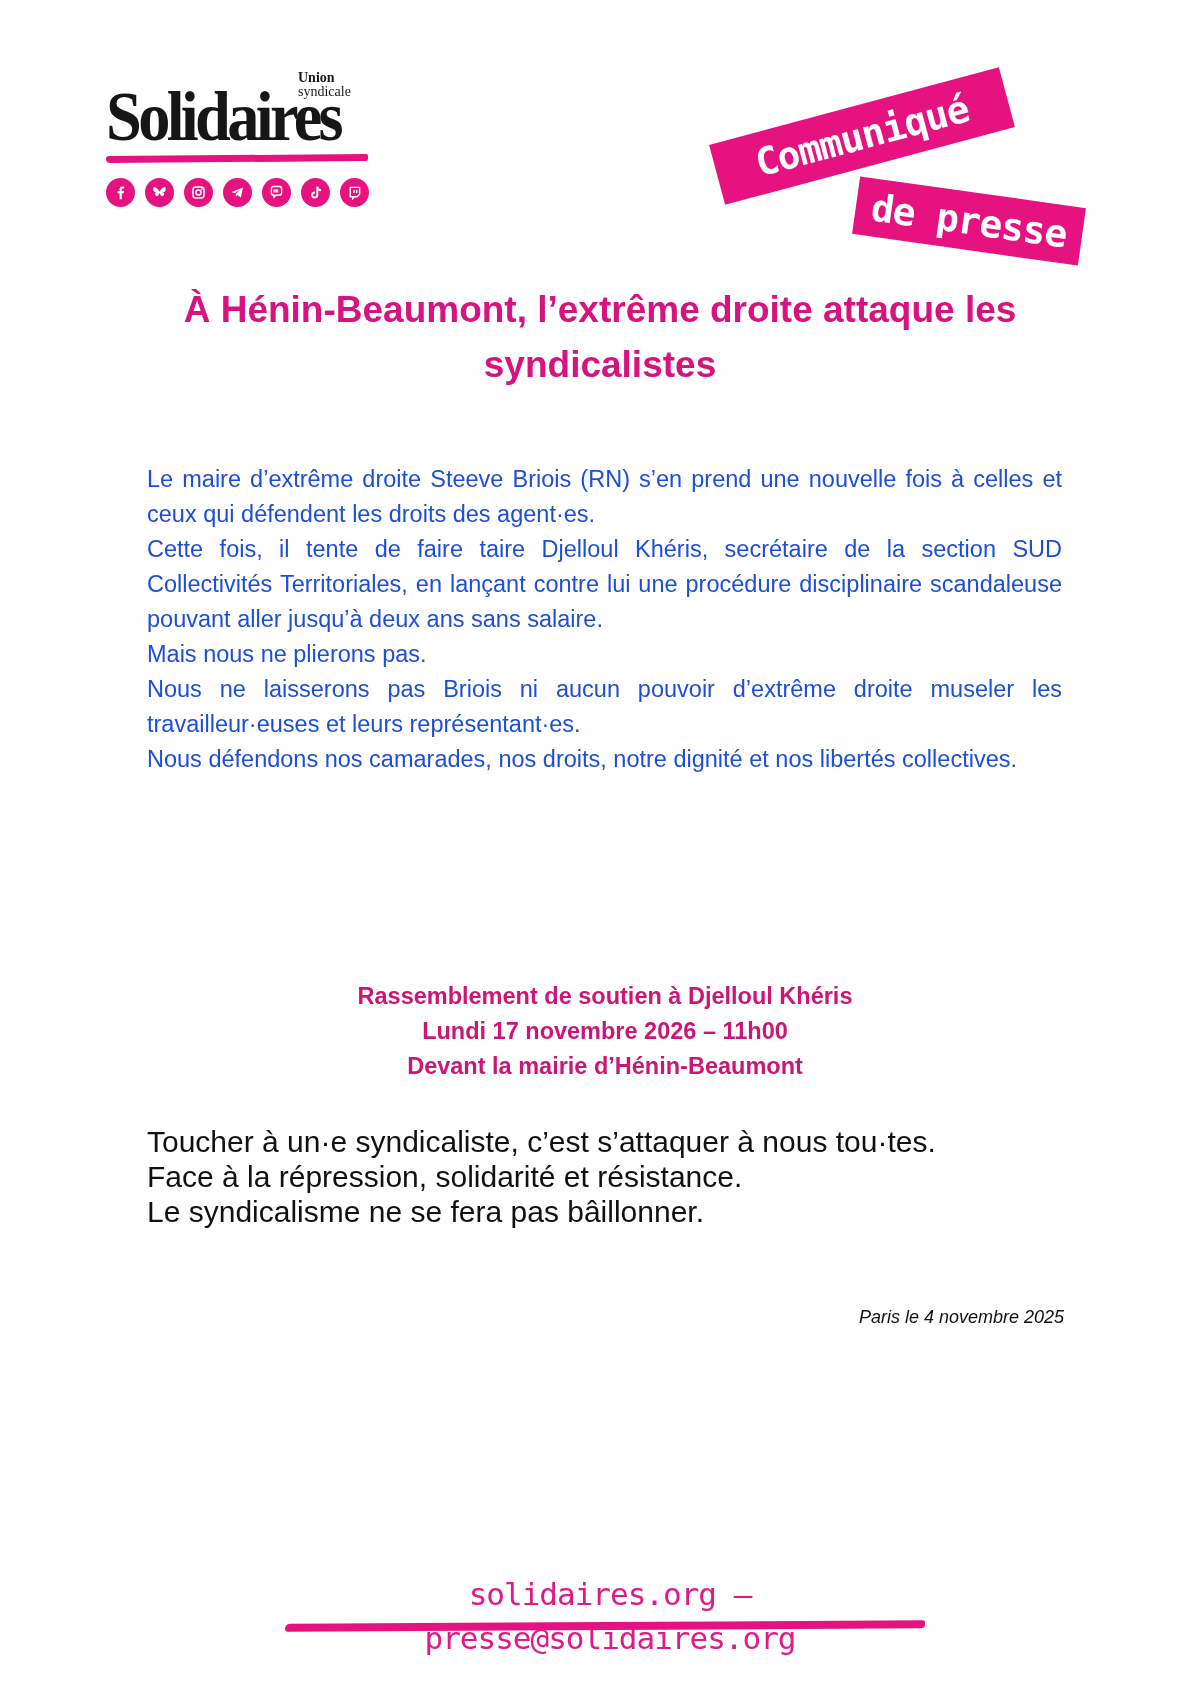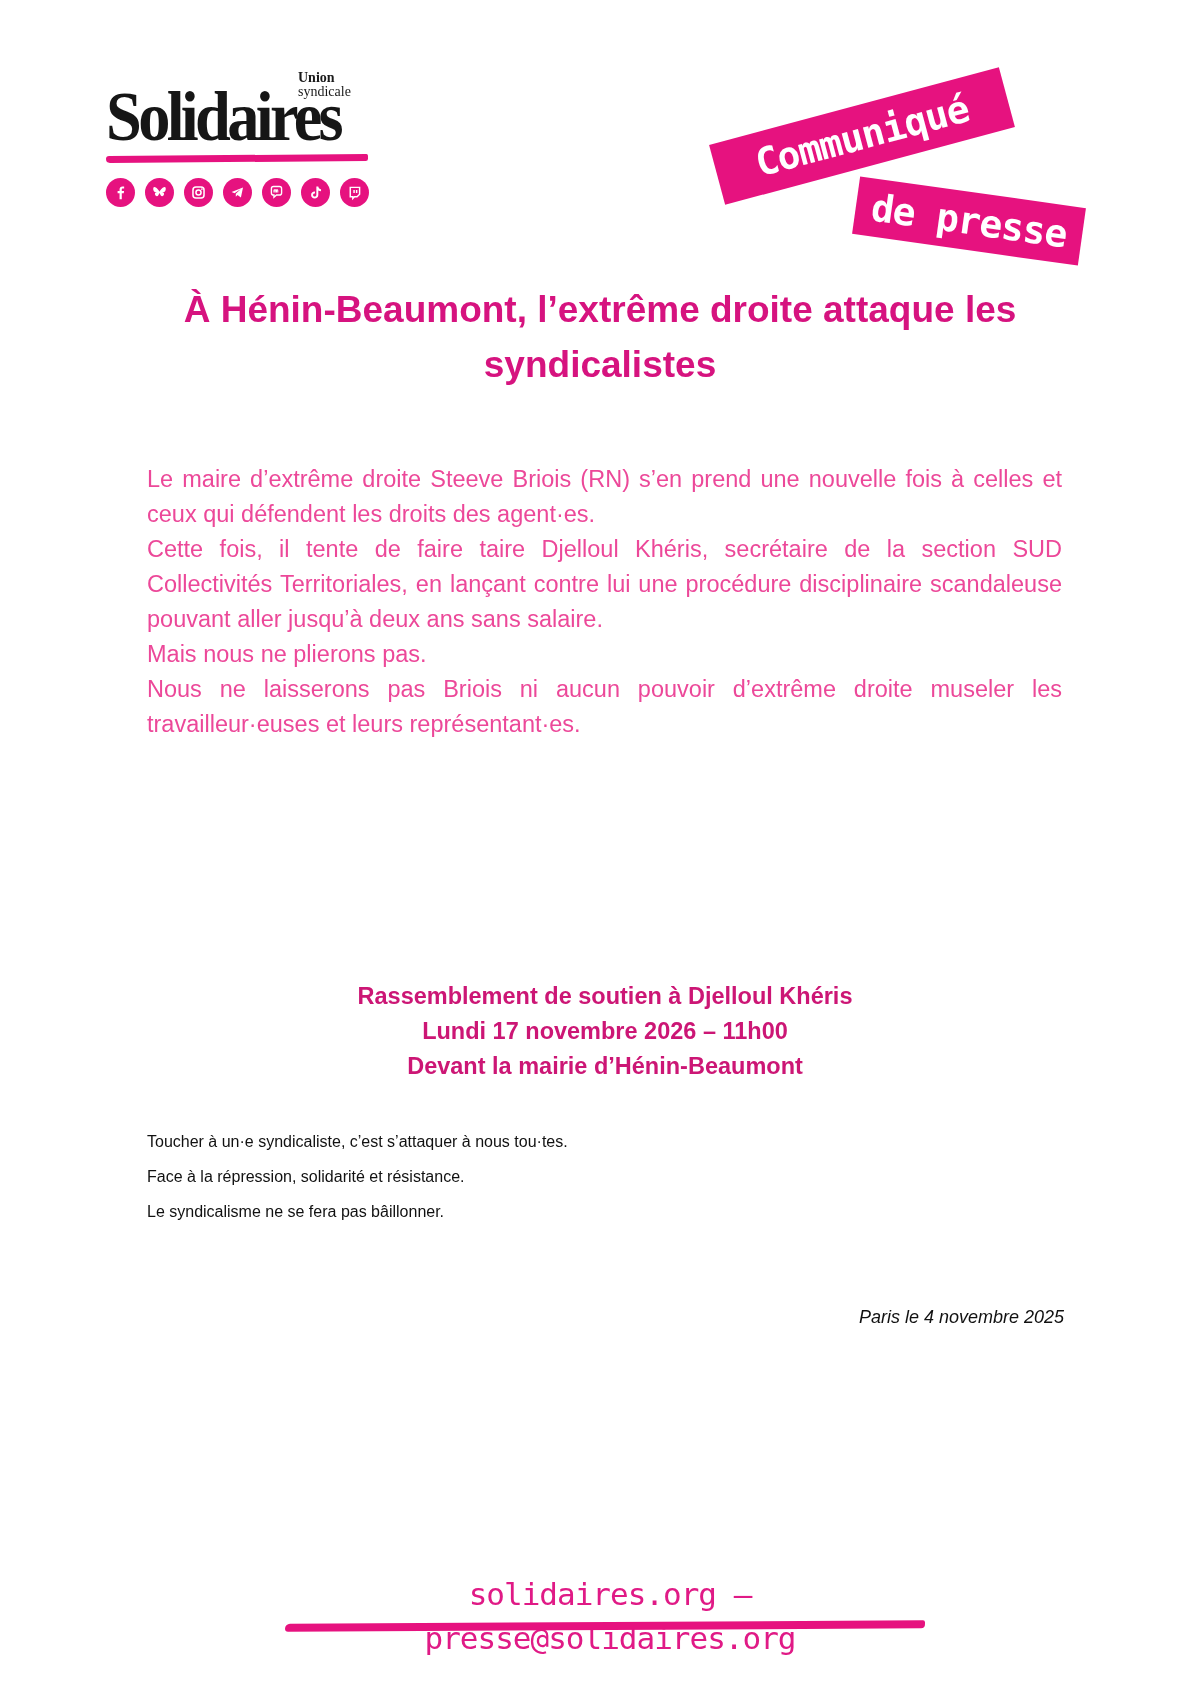--- a/index.html
+++ b/index.html
@@ -18,27 +18,27 @@
   
   .stamp-1 { position: absolute; left: 712px; top: 105px; width: 300px; height: 62px; background: #e6127f; transform: rotate(-15deg); transform-origin: center; display: flex; align-items: center; justify-content: center; }
   .stamp-2 { position: absolute; left: 855px; top: 192px; width: 228px; height: 58px; background: #e6127f; transform: rotate(8deg); transform-origin: center; display: flex; align-items: center; justify-content: center; }
   .stamp-text { font-family: "DejaVu Sans Mono", monospace; font-weight: bold; color: #ffffff; font-size: 38px; letter-spacing: -1px; }
   .stamp-2 .stamp-text { font-size: 38px; }
 
   
   .title { position: absolute; left: 120px; top: 282px; width: 960px; text-align: center; color: #d6137f; font-weight: bold; font-size: 37px; line-height: 55px; }
 
   
-  .body-text { position: absolute; left: 147px; top: 462px; width: 915px; font-size: 23.5px; line-height: 35px; text-align: justify; color: #ec4899; }
+  .body-text { position: absolute; left: 147px; top: 462px; width: 915px; font-size: 23.5px; line-height: 35px; text-align: justify; color: #1d4ed8; }
   .body-text p { margin: 0; }
 
   .rally { position: absolute; left: 200px; top: 979px; width: 810px; text-align: center; color: #cc1675; font-weight: bold; font-size: 23.5px; line-height: 35px; }
   .rally p { margin: 0; }
 
-  .closing { position: absolute; left: 147px; top: 1124px; width: 915px; font-size: 16px; line-height: 35px; color: #111111; }
+  .closing { position: absolute; left: 147px; top: 1124px; width: 915px; font-size: 30px; line-height: 35px; color: #111111; }
   .closing p { margin: 0; }
 
   .date { position: absolute; left: 700px; top: 1306px; width: 364px; text-align: right; font-style: italic; font-size: 18px; line-height: 22px; color: #111111; }
 
   
   .footer { position: absolute; left: 280px; top: 1572px; width: 660px; text-align: center; }
   .footer-text { font-family: "DejaVu Sans Mono", monospace; font-weight: normal; color: #e01a86; font-size: 31px; line-height: 44px; letter-spacing: -1px; }
   .footer-stroke { position: absolute; left: 5px; top: 50px; width: 640px; height: 8px; background: #e6127f; border-radius: 5px 2px 4px 3px; transform: rotate(-0.3deg); }
 </style>
 </head>
@@ -103,20 +103,21 @@
 <h1 class="title" style="margin:0;">
   <span>À Hénin-Beaumont, l’extrême droite attaque les</span><br>
   <span>syndicalistes</span>
 </h1>
 
 <div class="body-text">
   <p>Le maire d’extrême droite Steeve Briois (RN) s’en prend une nouvelle fois à celles et ceux qui défendent les droits des agent·es.</p>
   <p>Cette fois, il tente de faire taire Djelloul Khéris, secrétaire de la section SUD Collectivités Territoriales, en lançant contre lui une procédure disciplinaire scandaleuse pouvant aller jusqu’à deux ans sans salaire.</p>
   <p>Mais nous ne plierons pas.</p>
   <p>Nous ne laisserons pas Briois ni aucun pouvoir d’extrême droite museler les travailleur·euses et leurs représentant·es.</p>
+  <p>Nous défendons nos camarades, nos droits, notre dignité et nos libertés collectives.</p>
 </div>
 
 <div class="rally">
   <p>Rassemblement de soutien à Djelloul Khéris</p>
   <p>Lundi 17 novembre 2026 – 11h00</p>
   <p>Devant la mairie d’Hénin-Beaumont</p>
 </div>
 
 <div class="closing">
   <p>Toucher à un·e syndicaliste, c’est s’attaquer à nous tou·tes.</p>

